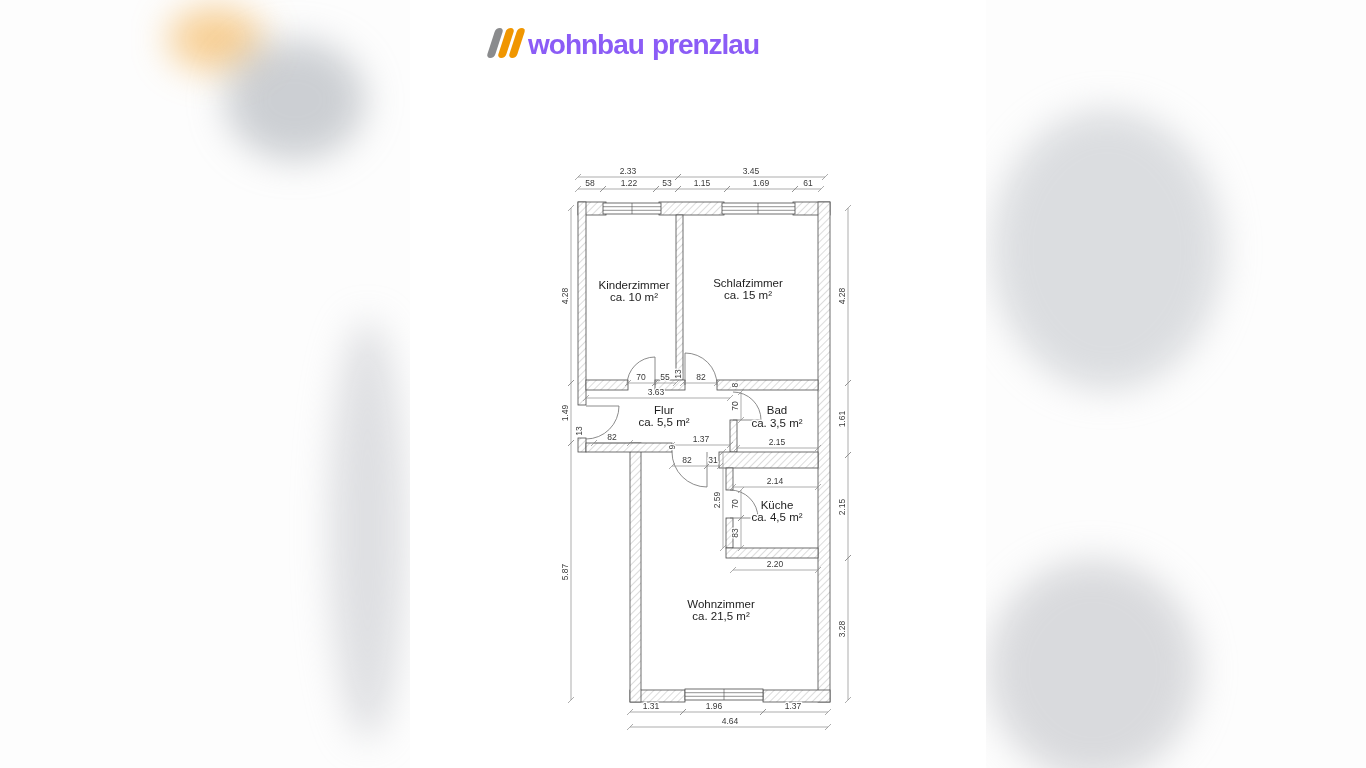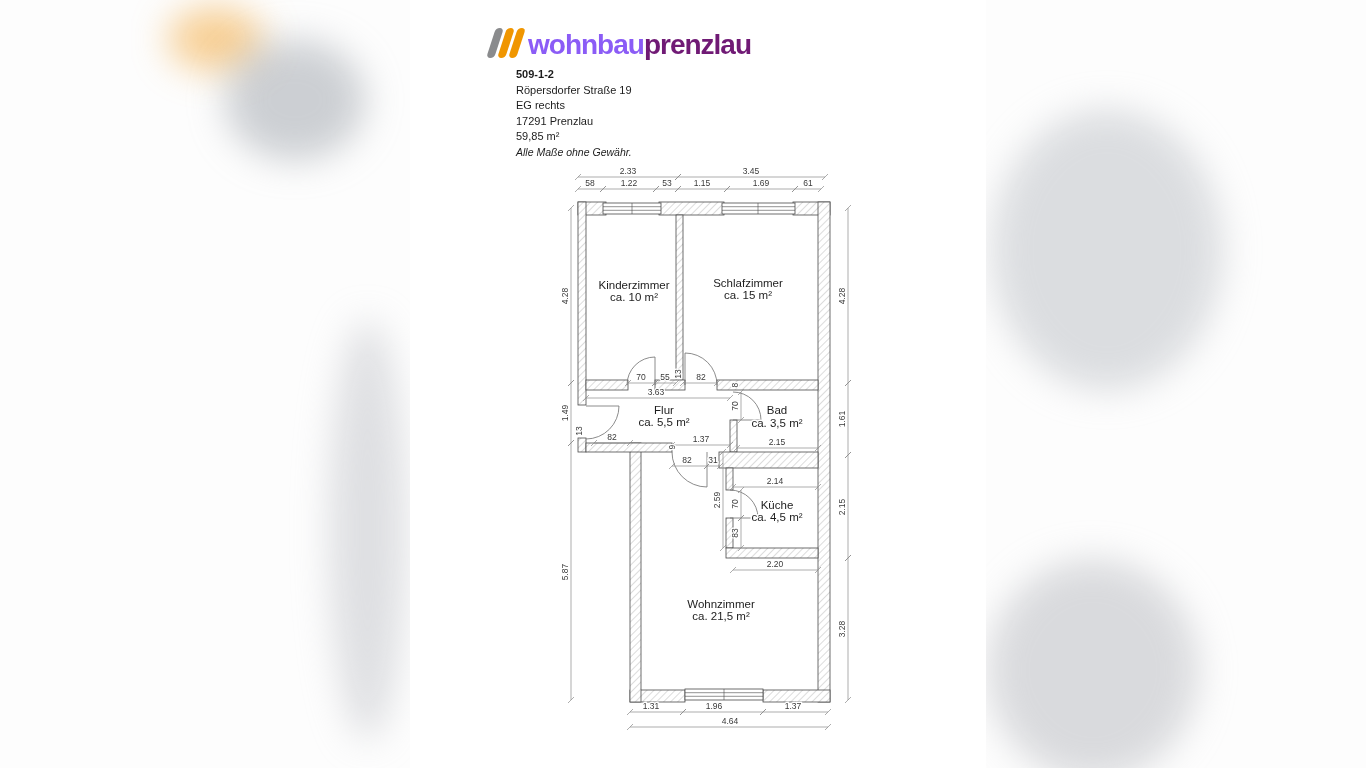--- a/index.html
+++ b/index.html
@@ -7,21 +7,21 @@
   .blob{position:absolute;border-radius:50%;filter:blur(18px);z-index:0;}
   .page{position:absolute;left:410px;top:0;width:576px;height:768px;background:#ffffff;z-index:1;}
   .content{position:absolute;inset:0;z-index:2;}
   
   .logo-mark{position:absolute;left:489px;top:26px;width:36px;height:34px;}
   .stripe{position:absolute;top:2px;width:8px;height:30px;border-radius:4px;transform:skewX(-18deg);}
   .s1{left:2px;background:#8a8b8d;}
   .s2{left:13px;background:#f09600;}
   .s3{left:24px;background:#f09600;}
   .wordmark{position:absolute;left:528px;top:29px;font-size:28px;font-weight:bold;letter-spacing:-1px;white-space:nowrap;}
-  .wg{color:#8b5cf6;} .wo{color:#701a75;}
+  .wg{color:#8b5cf6;} .wo{color:#8b5cf6;padding-left:8px;}
   
   .addr{position:absolute;left:516px;top:67px;font-size:11px;color:#1c1c1c;line-height:15.6px;}
   .addr .b{font-weight:bold;}
   .addr .i{font-style:italic;font-size:10.5px;}
   
   svg{position:absolute;inset:0;}
   .wall{fill:url(#hatch);stroke:#4a4a4a;stroke-width:.8;}
   .win{fill:#ffffff;stroke:#4a4a4a;stroke-width:.8;}
   .winline{stroke:#4a4a4a;stroke-width:.6;}
   .door{stroke:#6f6f6f;stroke-width:.8;fill:none;}
@@ -44,28 +44,20 @@
 
 <div class="content">
 
   <div class="logo-mark">
     <div class="stripe s1"></div>
     <div class="stripe s2"></div>
     <div class="stripe s3"></div>
   </div>
   <div class="wordmark"><span class="wg">wohnbau</span><span class="wo">prenzlau</span></div>
 
-  <div class="addr">
-    <div class="b">509-1-2</div>
-    <div>Röpersdorfer Straße 19</div>
-    <div>EG rechts</div>
-    <div>17291 Prenzlau</div>
-    <div>59,85 m²</div>
-    <div class="i">Alle Maße ohne Gewähr.</div>
-  </div>
 
   <svg id="plan" width="1366" height="768" viewBox="0 0 1366 768">
     <defs>
       <pattern id="hatch" patternUnits="userSpaceOnUse" width="5" height="5" patternTransform="rotate(45)">
         <rect width="5" height="5" fill="#ffffff"></rect>
         <line x1="0" y1="0" x2="0" y2="5" stroke="#9a9a9a" stroke-width="0.7"></line>
       </pattern>
     </defs>
 
     <g>

